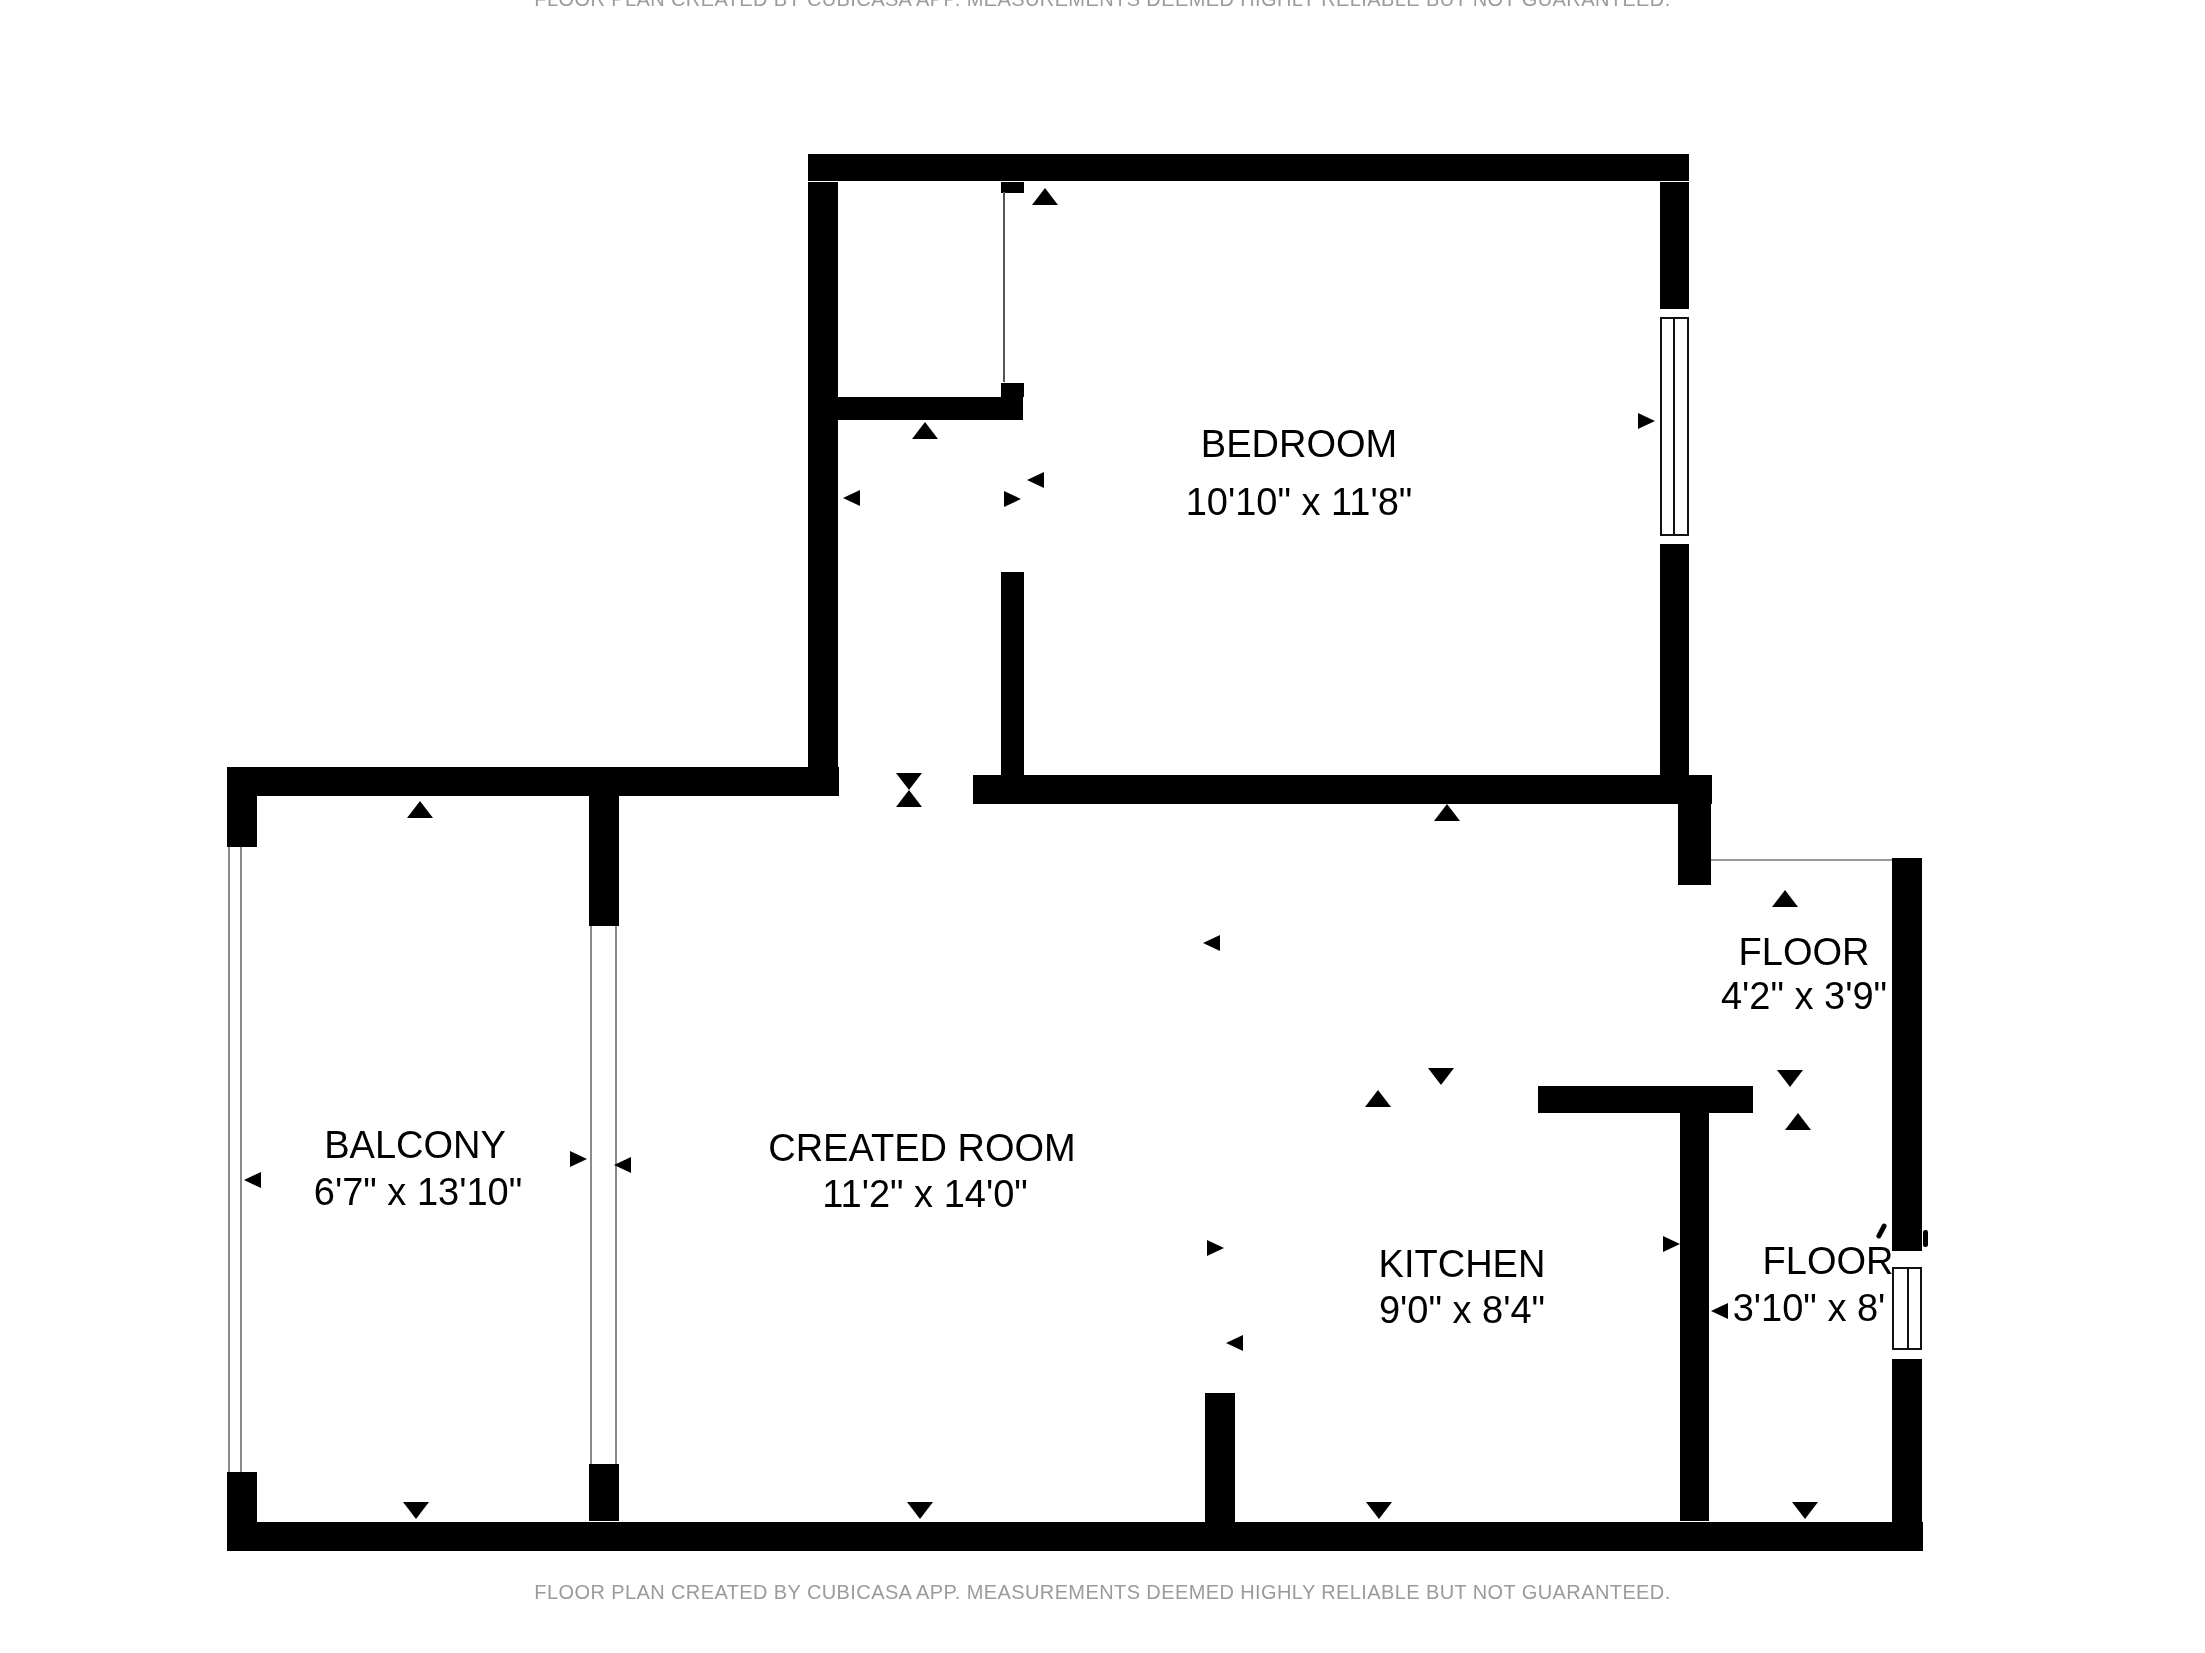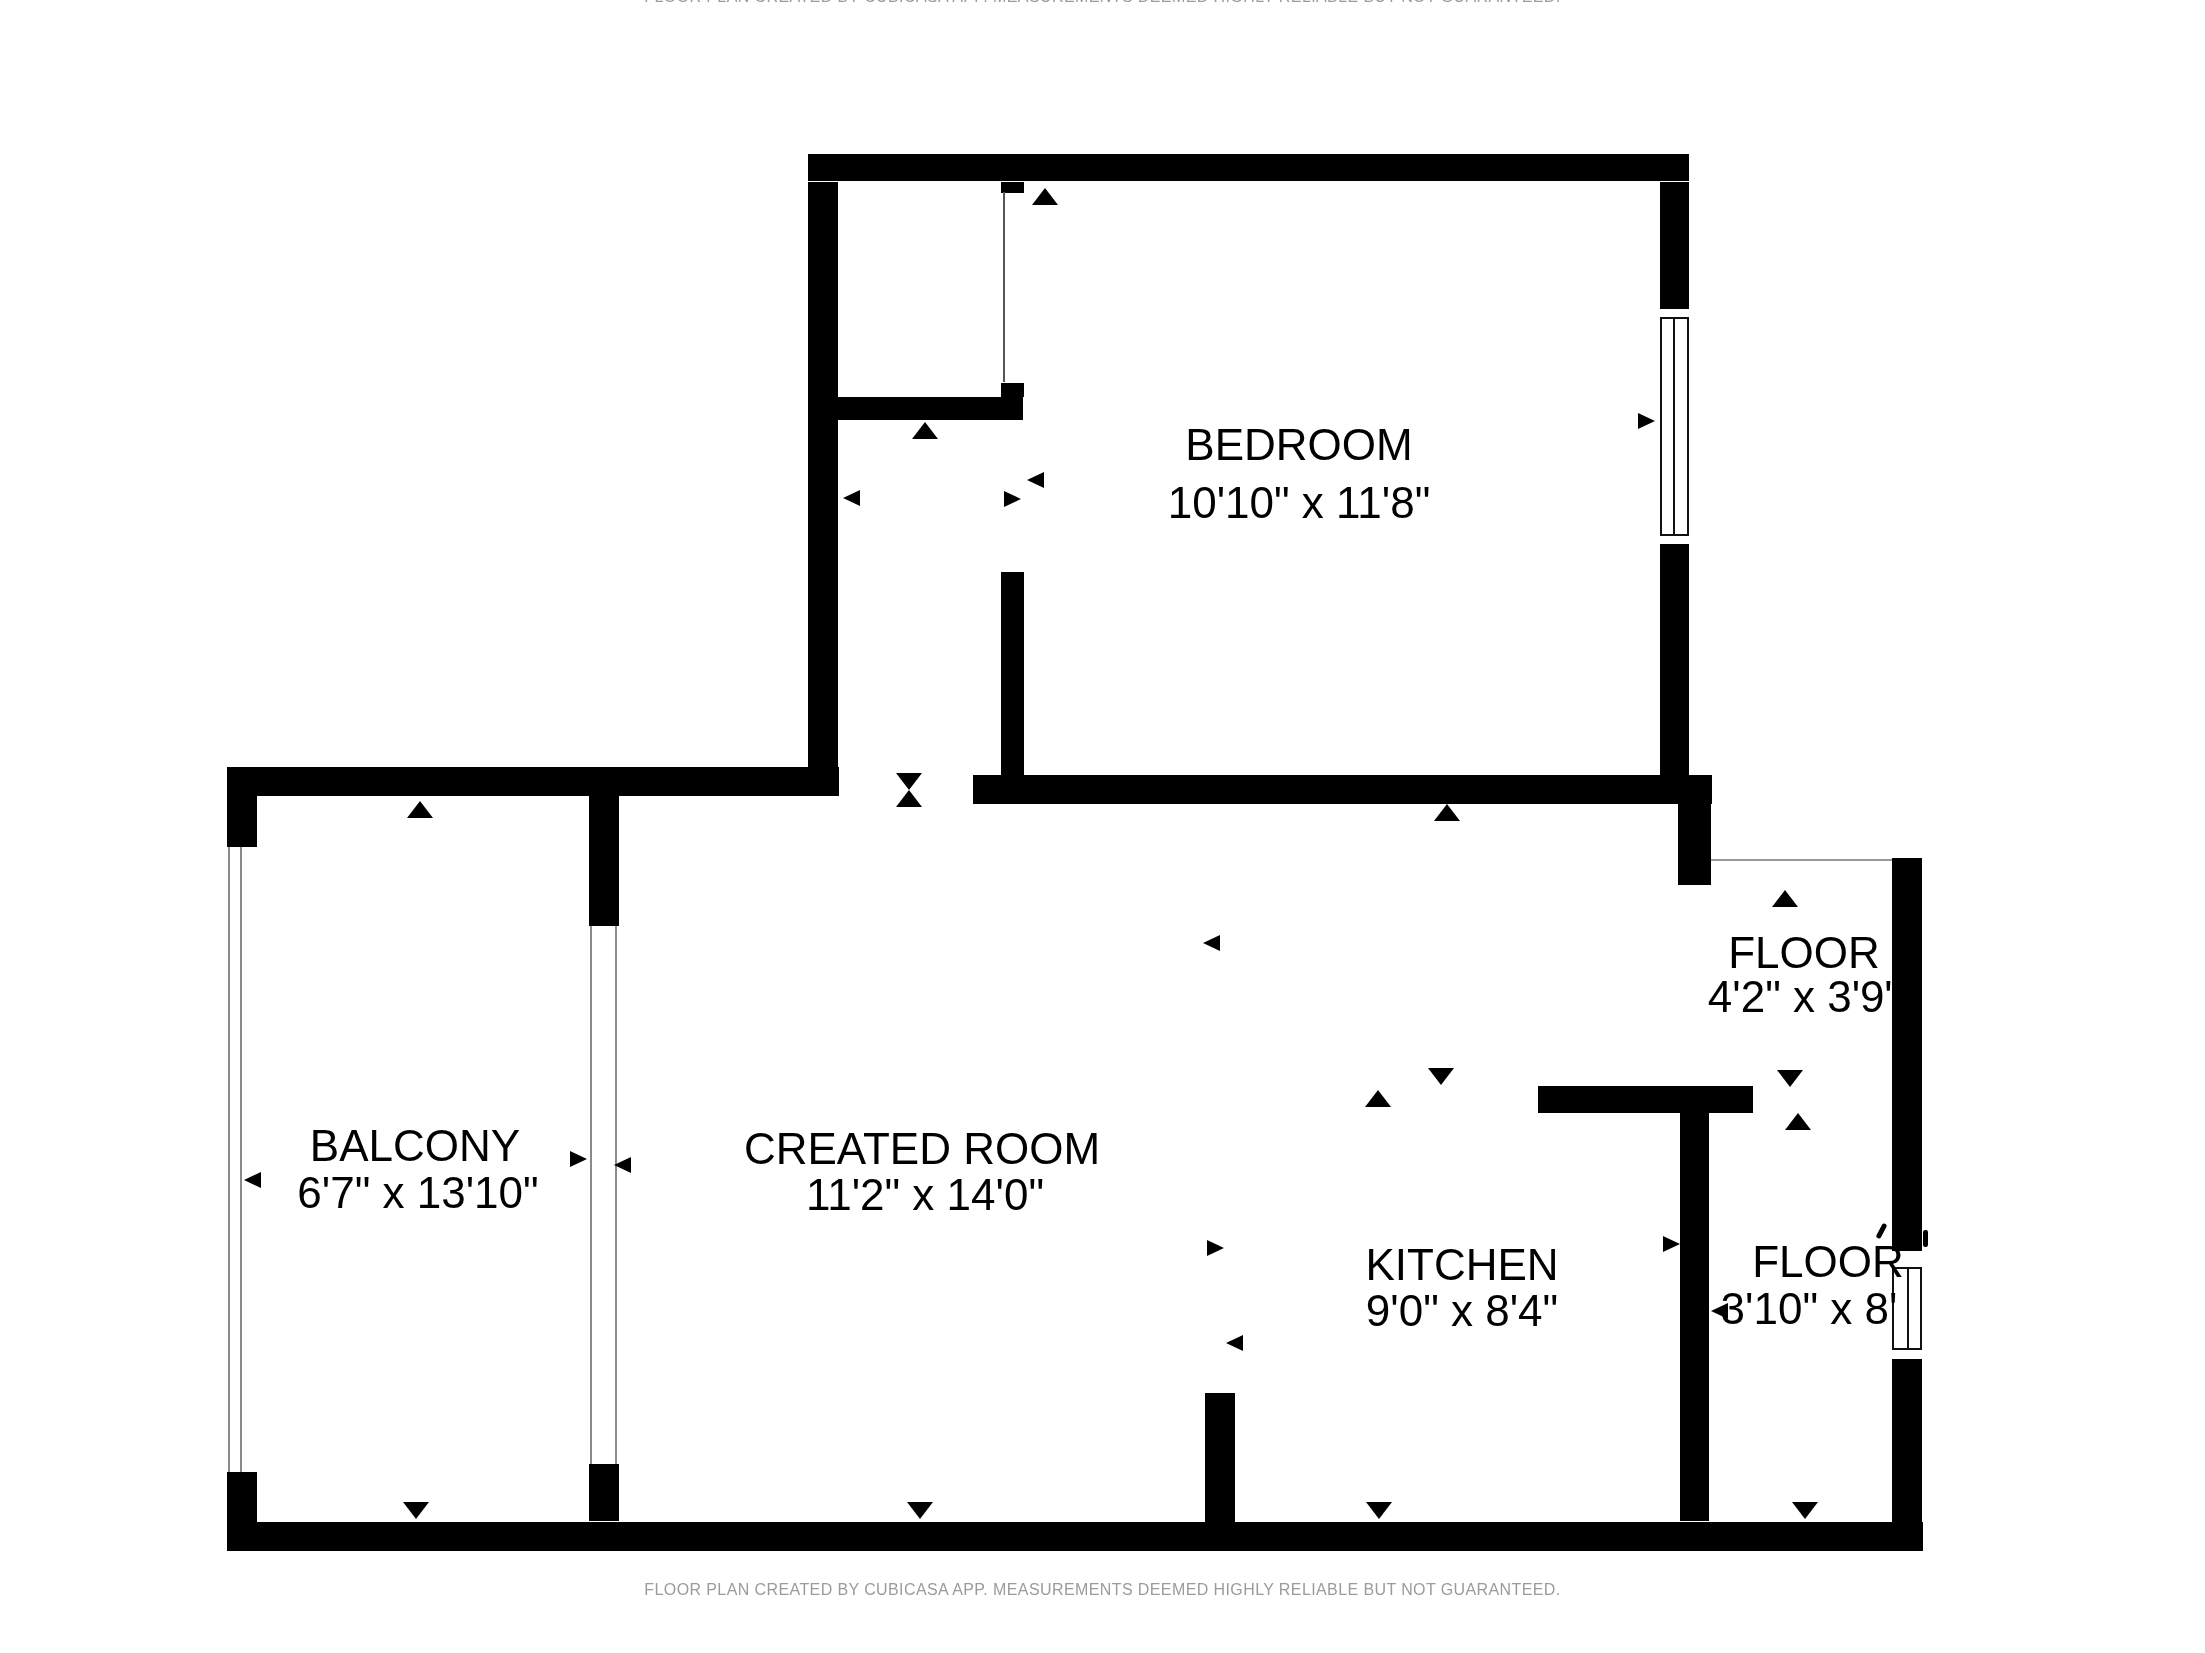--- a/index.html
+++ b/index.html
@@ -10,32 +10,32 @@
     font-family:"Liberation Sans","DejaVu Sans",sans-serif;
   }
   #plan{position:absolute;left:0;top:0;width:2205px;height:1654px;}
   .wall{position:absolute;background:#000000;}
   .win-outer{position:absolute;background:#ffffff;}
   .win-frame{position:absolute;background:#ffffff;border:2.2px solid #111111;box-sizing:border-box;}
   .win-mullion{position:absolute;background:#111111;}
   .thinline{position:absolute;}
   .room-label{
     position:absolute;transform:translate(-50%,-50%);
-    color:#000000;font-size:44px;line-height:1.1;white-space:nowrap;
+    color:#000000;font-size:38px;line-height:1.1;white-space:nowrap;
     letter-spacing:0px;
   }
   .marker{position:absolute;width:0;height:0;}
   .marker.up{border-left:13px solid transparent;border-right:13px solid transparent;border-bottom:17px solid #000;}
   .marker.down{border-left:13px solid transparent;border-right:13px solid transparent;border-top:17px solid #000;}
   .marker.left{border-top:8.6px solid transparent;border-bottom:8.6px solid transparent;border-right:17px solid #000;}
   .marker.right{border-top:8.6px solid transparent;border-bottom:8.6px solid transparent;border-left:17px solid #000;}
   .tick{position:absolute;background:#000;border-radius:2.2px;}
   .footer-text{
     position:absolute;left:50%;transform:translateX(-50%);
-    white-space:nowrap;font-size:16px;letter-spacing:0.4px;line-height:1;
+    white-space:nowrap;font-size:20px;letter-spacing:0.4px;line-height:1;
   }
   #footer-bottom{top:1582px;}
   #footer-top-clipped{top:-11.5px;}
 </style>
 </head>
 <body>
 
 <div id="plan">
   <div id="footer-top-clipped" class="footer-text" style="color: rgb(155, 155, 155);">FLOOR PLAN CREATED BY CUBICASA APP. MEASUREMENTS DEEMED HIGHLY RELIABLE BUT NOT GUARANTEED.</div>
   <div id="footer-bottom" class="footer-text" style="color: rgb(155, 155, 155);">FLOOR PLAN CREATED BY CUBICASA APP. MEASUREMENTS DEEMED HIGHLY RELIABLE BUT NOT GUARANTEED.</div>

